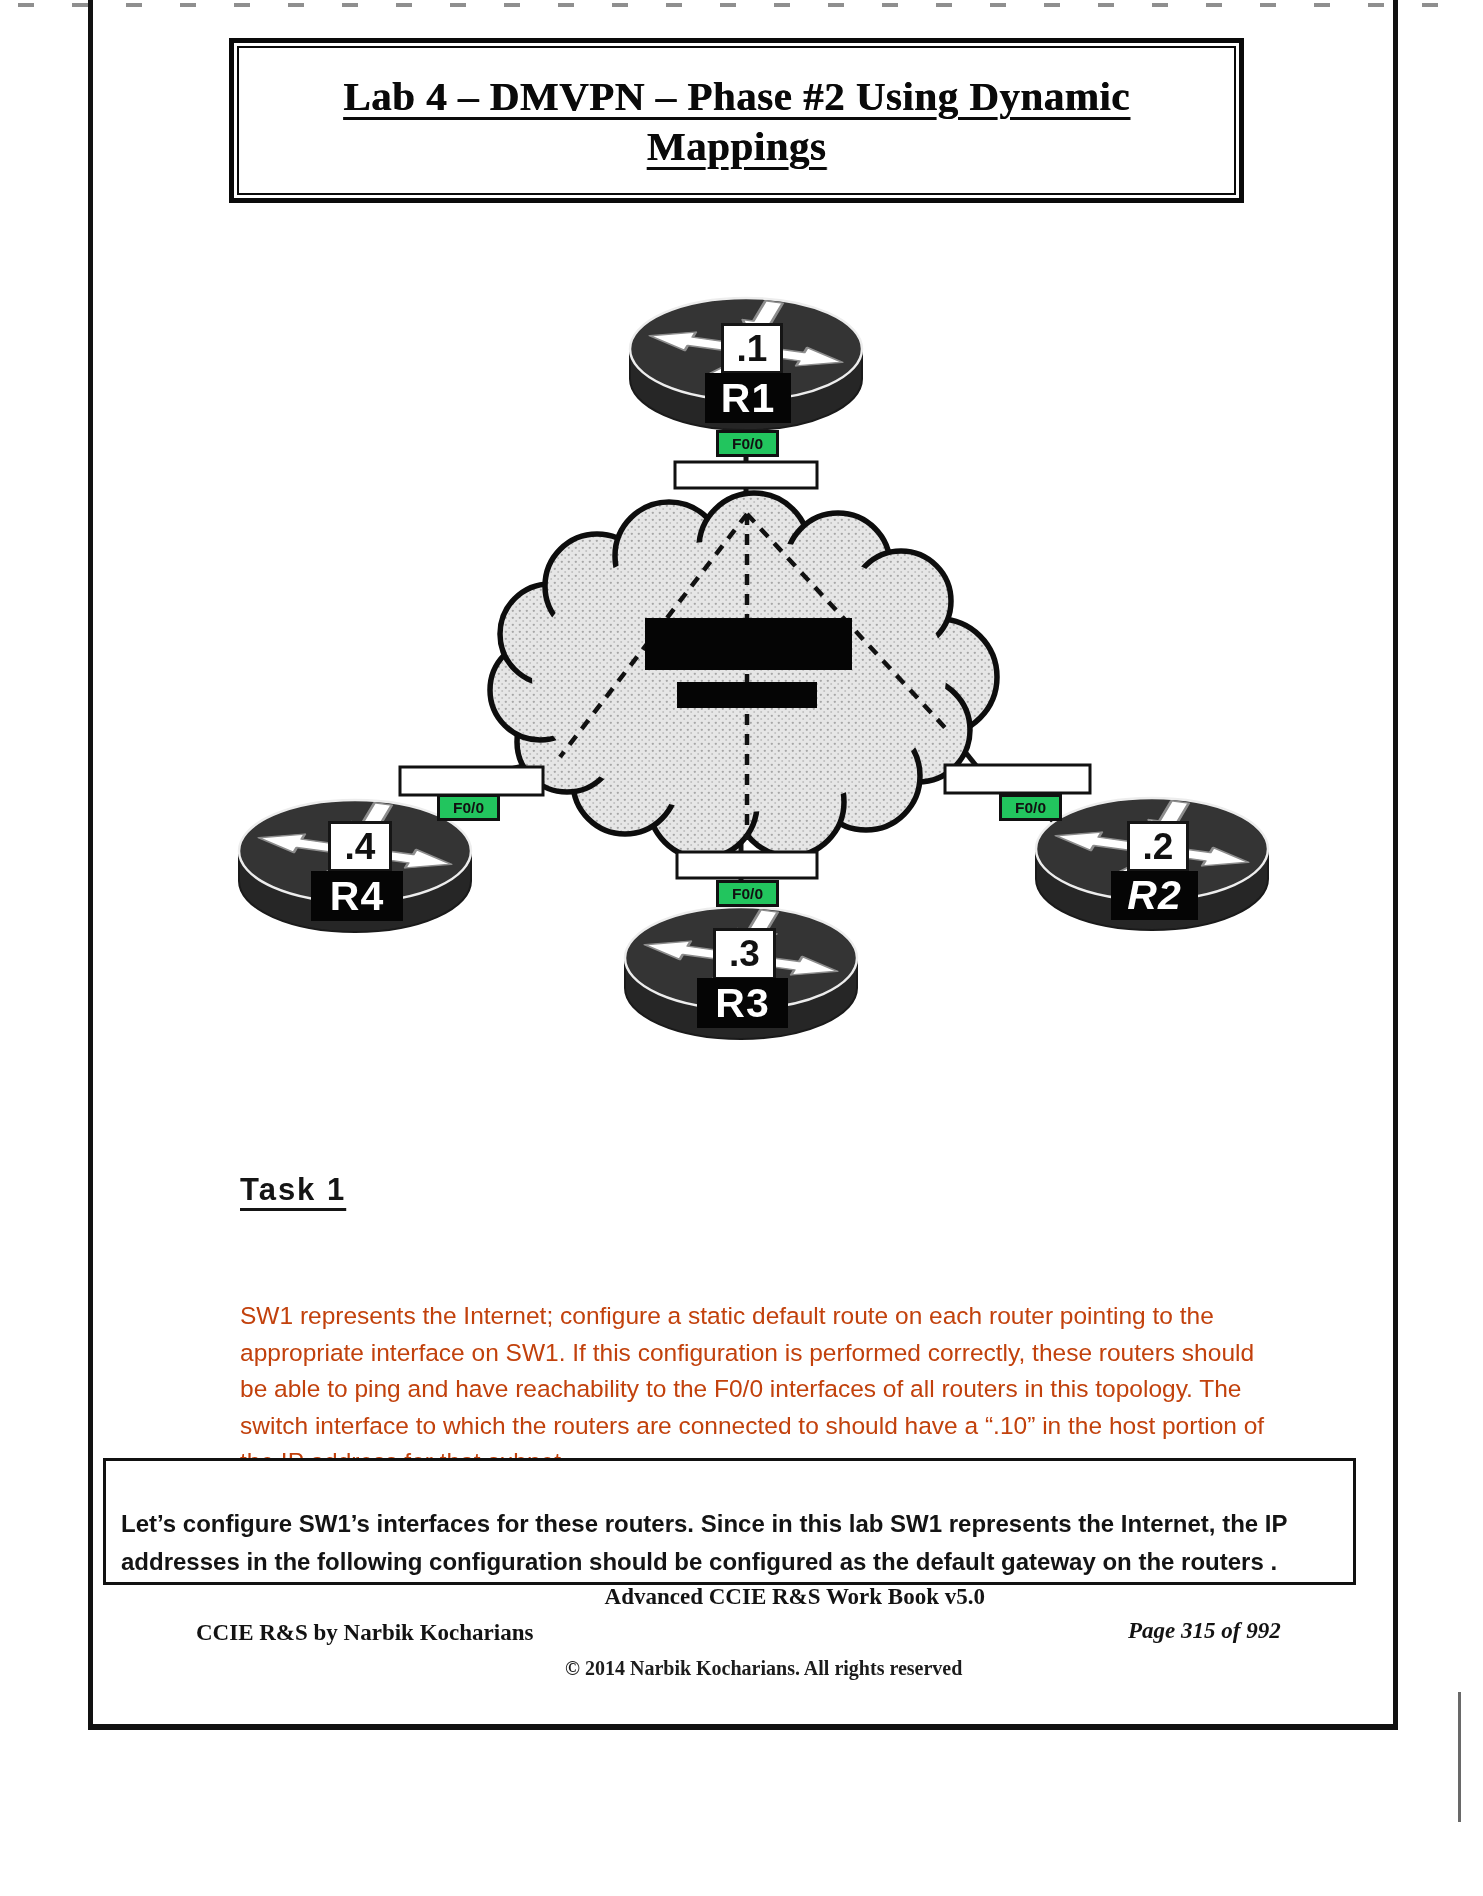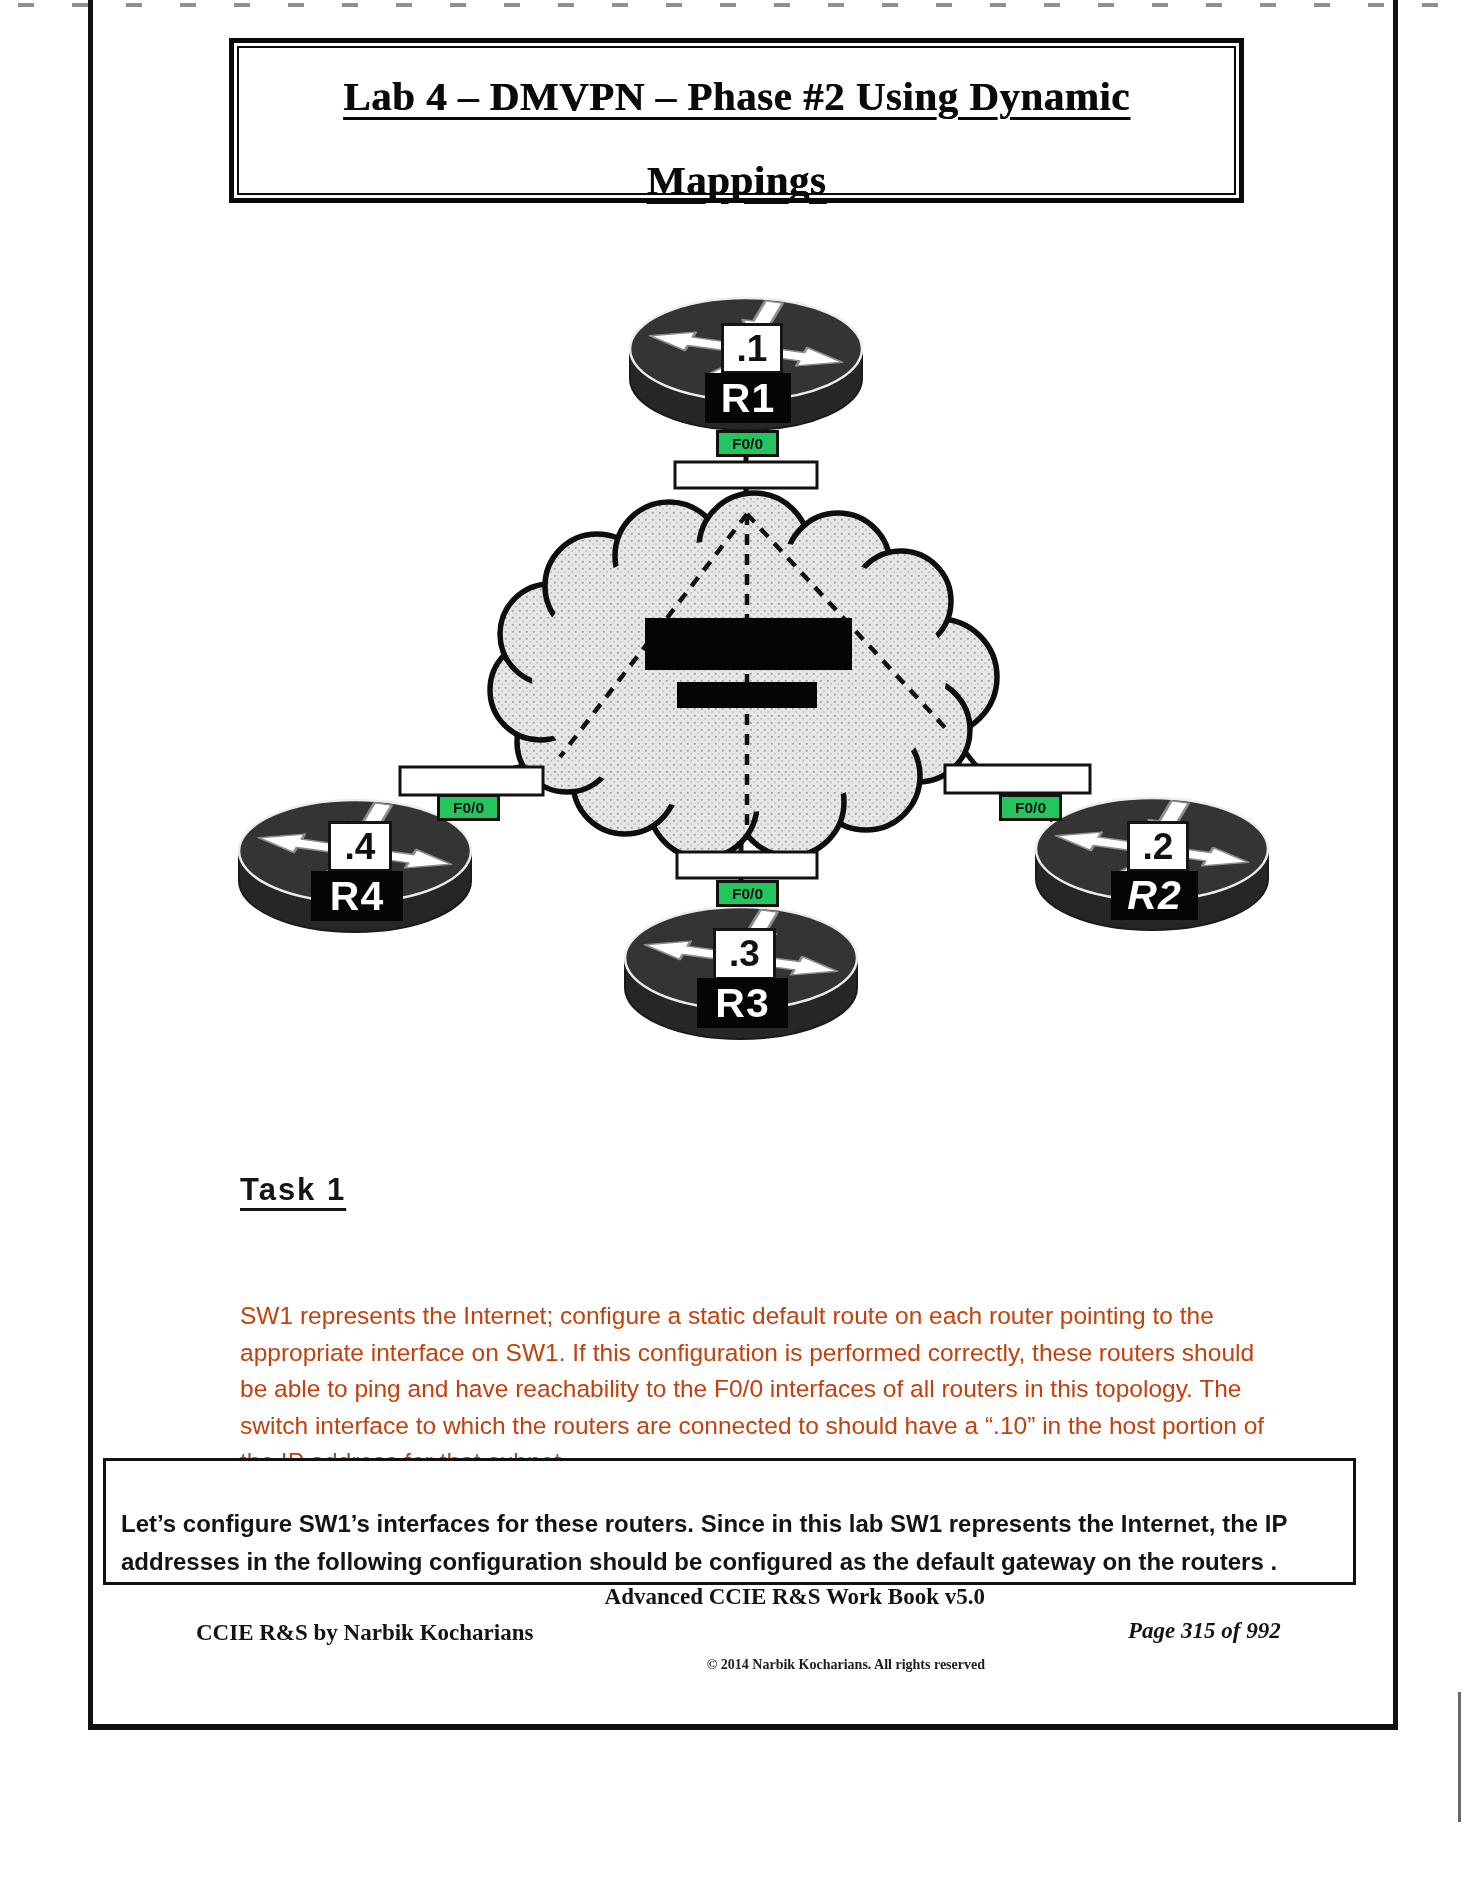--- a/index.html
+++ b/index.html
@@ -13,21 +13,21 @@
   .scan-top{left:18px;top:3px;width:1440px;height:4px;opacity:.55;
     background:repeating-linear-gradient(90deg,#333 0 16px,transparent 16px 54px);}
   .scan-right{left:1458px;top:1692px;width:3px;height:130px;background:#444;opacity:.8;}
 
   
   .title-box{left:229px;top:38px;width:1005px;height:155px;border:5px solid #0a0a0a;background:#fff;}
   .title-inner{position:absolute;left:3px;top:3px;right:3px;bottom:3px;border:2px solid #0a0a0a;
     display:flex;flex-direction:column;align-items:center;justify-content:center;gap:2px;}
   .title-line{font-family:"Liberation Serif",serif;font-weight:700;font-size:41px;color:#0a0a0a;
     text-decoration:underline;text-decoration-thickness:3px;text-underline-offset:7px;
-    letter-spacing:.5px;text-shadow:.6px 0 #0a0a0a;margin-top:34px;}
+    letter-spacing:.5px;text-shadow:.6px 0 #0a0a0a;}
 
   
   .if-chip{width:57px;height:21px;border:3px solid #111;background:#22c55e;display:flex;
     align-items:center;justify-content:center;font-size:15.5px;font-weight:bold;color:#111;}
   .host-chip{border:3px solid #151515;background:#fff;display:flex;align-items:center;
     justify-content:center;font-size:37px;font-weight:bold;color:#111;}
   .name-plate{background:#050505;color:#fff;display:flex;align-items:center;justify-content:center;
     font-size:41px;font-weight:bold;letter-spacing:1px;}
 
   
@@ -37,22 +37,22 @@
 
   
   .note-box{left:103px;top:1458px;width:1247px;height:121px;border:3px solid #111;background:#fff;}
   .note-text{position:absolute;left:15px;top:28px;width:1218px;font-size:24px;font-weight:bold;
     line-height:38px;color:#141414;margin-top:16px;}
 
   
   .footer-item{font-family:"Liberation Serif",serif;font-weight:700;font-size:23px;color:#131313;}
   .footer-author{left:196px;top:1620px;}
   .footer-title{left:565px;top:1584px;width:420px;text-align:right;}
-  .footer-copy{left:565px;top:1657px;width:420px;text-align:right;font-family:"Liberation Serif",serif;
-    font-weight:700;font-size:14px;color:#1c1c1c;}
+  .footer-copy{left:565px;top:1657px;width:420px;text-align:left;font-family:"Liberation Serif",serif;
+    font-weight:700;font-size:20px;color:#1c1c1c;}
   .footer-page{left:1128px;top:1618px;font-style:italic;}
 </style>
 </head>
 <body>
 
 <div class="abs scan-top"></div>
 <div class="abs page-frame"></div>
 <div class="abs scan-right"></div>
 
 <div class="abs title-box">

